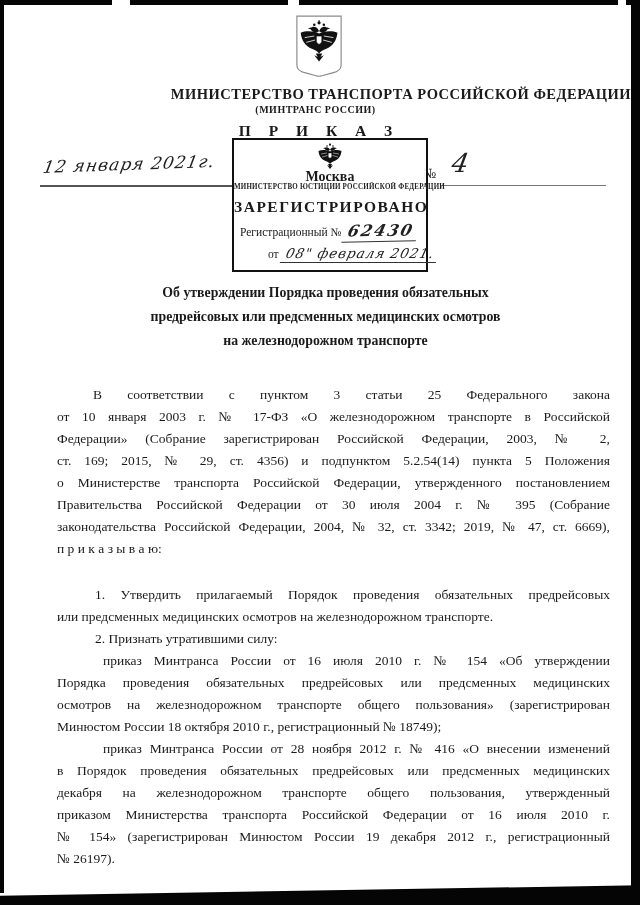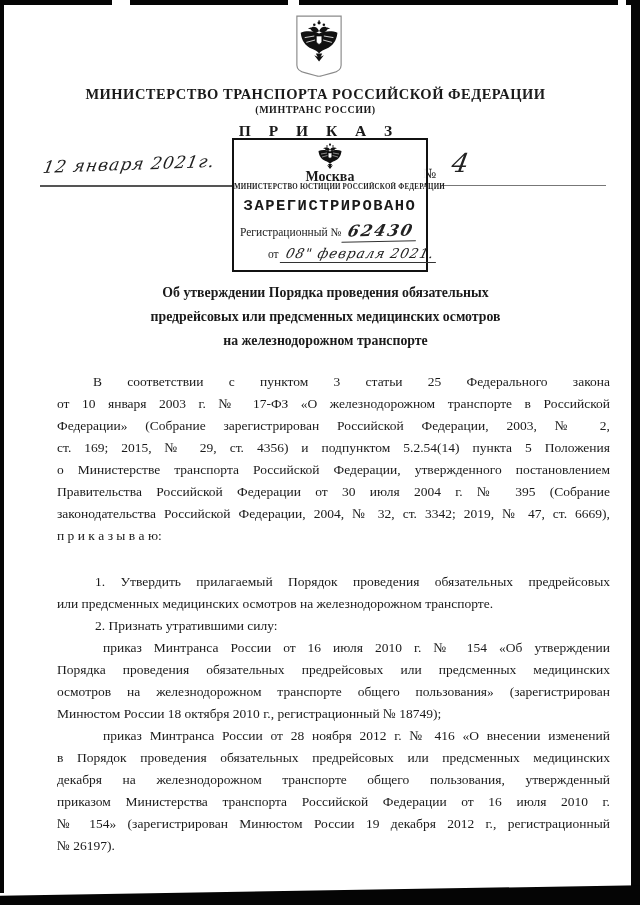--- a/index.html
+++ b/index.html
@@ -12,21 +12,21 @@
   .edge{position:absolute;background:#050505;}
   .edge-top{top:0;left:0;right:0;height:5px;
     background:linear-gradient(90deg,#050505 0 112px,#fff 112px 130px,#050505 130px 288px,#fff 288px 299px,#050505 299px 618px,#fff 618px 626px,#050505 626px 100%);}
   .edge-left{top:0;bottom:12px;left:0;width:4px;}
   .edge-right{top:0;bottom:0;right:0;width:9px;}
   .edge-bottom{left:0;right:0;bottom:0;height:26px;background:#050505;
     clip-path:polygon(0 64%,100% 24%,100% 100%,0 100%);}
   
   .emblem-large{position:absolute;left:294px;top:15px;width:50px;height:62px;}
   
-  .ministry{position:absolute;top:86px;left:0;right:9px;text-align:center;
+  .ministry{position:absolute;top:86px;left:0;right:9px;text-align:right;
     font-weight:bold;font-size:14.5px;letter-spacing:0.5px;}
   .ministry-short{position:absolute;top:104px;left:0;right:9px;text-align:center;
     font-weight:bold;font-size:10px;letter-spacing:0.5px;}
   .doc-type{position:absolute;top:122px;left:0;right:9px;text-align:center;
     font-weight:bold;font-size:15.5px;letter-spacing:7px;text-indent:7px;}
   
   .hand{font-family:"DejaVu Serif", serif;font-style:italic;display:inline-block;
     transform:skewX(-10deg);color:#222;}
   .hand-underline{border-bottom:1.6px solid #333;padding:0 4px 1px 4px;}
   .date-line{position:absolute;left:40px;top:154px;width:192px;height:31px;
@@ -39,31 +39,31 @@
     border-top:1.8px solid #777;}
   
   .stamp{position:absolute;left:232px;top:138px;width:196px;height:134px;
     border:2px solid #111;background:rgba(255,255,255,0.92);text-align:center;
     box-sizing:border-box;}
   .emblem-small{width:26px;height:28px;margin:2px auto 0 auto;display:block;}
   .stamp-city{font-weight:bold;font-size:14px;line-height:13px;}
   .stamp-authority{font-weight:bold;font-size:7px;line-height:9px;letter-spacing:0.2px;
     white-space:nowrap;color:#222;transform:scaleY(1.15);}
   .stamp-status{font-weight:bold;font-size:15.5px;line-height:17px;letter-spacing:1.5px;
-    margin-top:6px;font-family:Liberation Mono, monospace;}
+    margin-top:6px;font-family:Liberation Serif, serif;}
   .stamp-reg{font-size:11.5px;margin-top:6px;text-align:left;padding-left:6px;white-space:nowrap;}
   .stamp-reg .hand{font-size:16px;font-weight:bold;letter-spacing:2px;transform:skewX(-14deg) rotate(-1deg);}
   .stamp-date{font-size:11.5px;margin-top:3px;text-align:left;padding-left:34px;white-space:nowrap;}
   .stamp-date .hand{font-size:13.5px;letter-spacing:1px;transform:skewX(-14deg);}
   
   .title{position:absolute;top:281px;left:0;right:9px;text-align:center;
     font-weight:bold;font-size:13.8px;}
   .title .title-line{line-height:24px;padding-left:20px;}
   
-  .body-text{position:absolute;left:57px;top:371px;width:553px;font-size:13.5px;}
+  .body-text{position:absolute;left:57px;top:384px;width:553px;font-size:13.5px;}
   .para .line{line-height:22px;text-align:justify;text-align-last:justify;
     white-space:normal;overflow:hidden;height:22px;}
   .para div.line:last-of-type{text-align-last:left;}
   .p1 div.line:first-of-type{text-indent:36px;}
   .p2{margin-top:24px;}
   .p2 div.line:first-of-type{text-indent:38px;}
   .p3 div.line:first-of-type{text-indent:38px;}
   .p4 div.line:first-of-type{text-indent:46px;}
   .p5 div.line:first-of-type{text-indent:46px;}
 </style>

